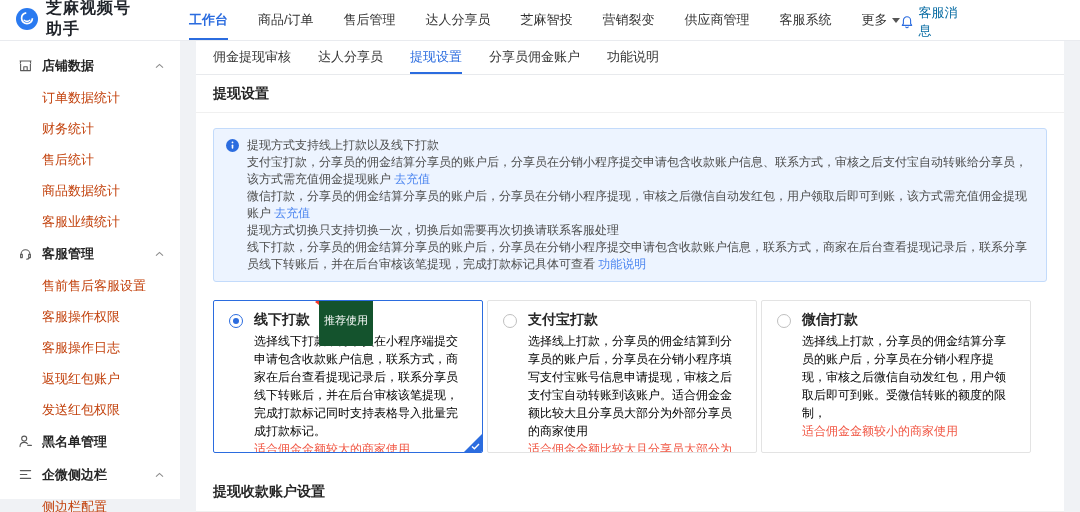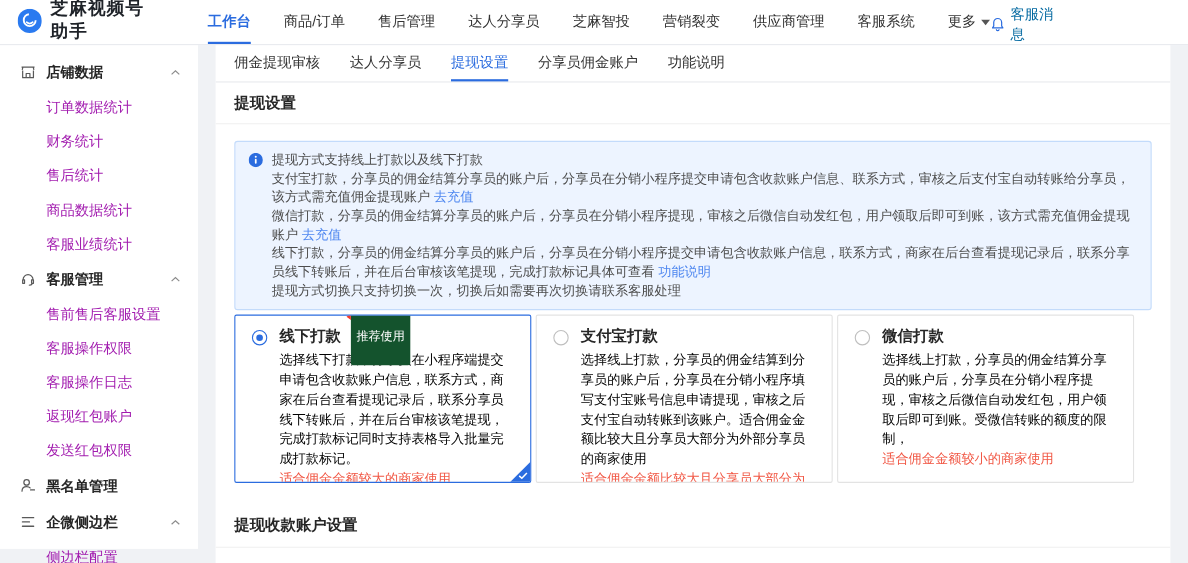--- a/index.html
+++ b/index.html
@@ -24,38 +24,38 @@
   .nav-right{margin-left:auto;margin-right:118px}
   .messages{display:flex;align-items:center;gap:5px;color:#0369a1;font-size:13px;cursor:pointer}
   .bell{display:flex}
   
   .sidebar{position:absolute;top:41px;left:0;bottom:13px;width:180px;background:#fff;
     padding-top:8px;box-sizing:border-box}
   .side-group{height:33px;display:flex;align-items:center;padding:0 16px 0 18px;
     font-size:13px;font-weight:bold;color:#262626;cursor:pointer}
   .sicon{width:15px;height:15px;margin-right:9px;display:flex;flex:none}
   .chev{margin-left:auto;display:flex}
-  .side-item{height:31px;line-height:31px;padding-left:42px;font-size:13px;color:#a21caf;cursor:pointer;white-space:nowrap}
+  .side-item{height:31px;line-height:31px;padding-left:42px;font-size:13px;color:#c2410c;cursor:pointer;white-space:nowrap}
   
   .main{position:absolute;top:41px;left:196px;right:16px;bottom:0;background:#fff;overflow:hidden}
   .tabbar{height:33px;display:flex;gap:27px;padding:0 17px;border-bottom:1px solid #e8eaed;align-items:stretch}
   .tab{font-size:13px;color:#333;line-height:31px;cursor:pointer;
     border-bottom:2px solid transparent;box-sizing:border-box;white-space:nowrap}
   .tab.active{color:#2b6cdf;border-bottom-color:#2b6cdf}
   .panel-header{height:37px;line-height:37px;padding:0 17px;font-size:14px;font-weight:bold;
     color:#262626;border-bottom:1px solid #f0f0f0}
   .panel-body{padding:15px 17px 0}
   
   .notice{position:relative;background:#edf4ff;border:1px solid #c3dbfb;border-radius:3px;
     padding:8px 16px 8px 33px;font-size:12px;line-height:17px;color:#4d4d4d}
   .info-icon{position:absolute;left:12px;top:10px;display:flex}
   .nline{white-space:normal}
   .link{color:#4d86f0;cursor:pointer;text-decoration:none}
   
-  .cards{display:flex;gap:4px;margin-top:4px}
+  .cards{display:flex;gap:4px;margin-top:18px}
   .card{position:relative;flex:1;max-width:270px;height:153px;border:1px solid #e3e3e3;
     border-radius:2px;padding:9px 14px 0 40px;box-sizing:border-box;font-size:12px;
     overflow:hidden;background:#fff;cursor:pointer}
   .card.selected{border-color:#2b6cdf}
   .radio{position:absolute;left:15px;top:13px;width:14px;height:14px;border-radius:50%;
     border:1px solid #bfbfbf;box-sizing:border-box;background:#fff;cursor:pointer}
   .radio.checked{border-color:#2b6cdf}
   .radio.checked::after{content:"";position:absolute;left:3px;top:3px;width:6px;height:6px;
     border-radius:50%;background:#2b6cdf}
   .card-head{display:flex;align-items:center;height:20px;margin-bottom:2px}
@@ -193,22 +193,22 @@
       <span class="info-icon">
         <svg width="13" height="13" viewBox="0 0 13 13">
             <circle cx="6.5" cy="6.5" r="6.5" fill="#2b6cdf"></circle>
             <rect x="5.7" y="5.4" width="1.6" height="4.4" rx="0.8" fill="#fff"></rect>
             <circle cx="6.5" cy="3.4" r="0.9" fill="#fff"></circle>
           </svg>
       </span>
       <div class="nline"><span>提现方式支持线上打款以及线下打款</span></div>
       <div class="nline"><span>支付宝打款，分享员的佣金结算分享员的账户后，分享员在分销小程序提交申请包含收款账户信息、联系方式，审核之后支付宝自动转账给分享员，该方式需充值佣金提现账户 </span><a class="link">去充值</a></div>
       <div class="nline"><span>微信打款，分享员的佣金结算分享员的账户后，分享员在分销小程序提现，审核之后微信自动发红包，用户领取后即可到账，该方式需充值佣金提现账户 </span><a class="link">去充值</a></div>
+      <div class="nline"><span>提现方式切换只支持切换一次，切换后如需要再次切换请联系客服处理</span></div>
       <div class="nline"><span>线下打款，分享员的佣金结算分享员的账户后，分享员在分销小程序提交申请包含收款账户信息，联系方式，商家在后台查看提现记录后，联系分享员线下转账后，并在后台审核该笔提现，完成打款标记具体可查看 </span><a class="link">功能说明</a></div>
-      <div class="nline"><span>提现方式切换只支持切换一次，切换后如需要再次切换请联系客服处理</span></div>
     </div>
 
     <div class="cards">
 
       <div class="card selected">
         <span class="radio checked"></span>
         <div class="card-head">
           <span class="card-title">线下打款</span>
           <span class="badge"><span>推荐使用</span></span>
         </div>

